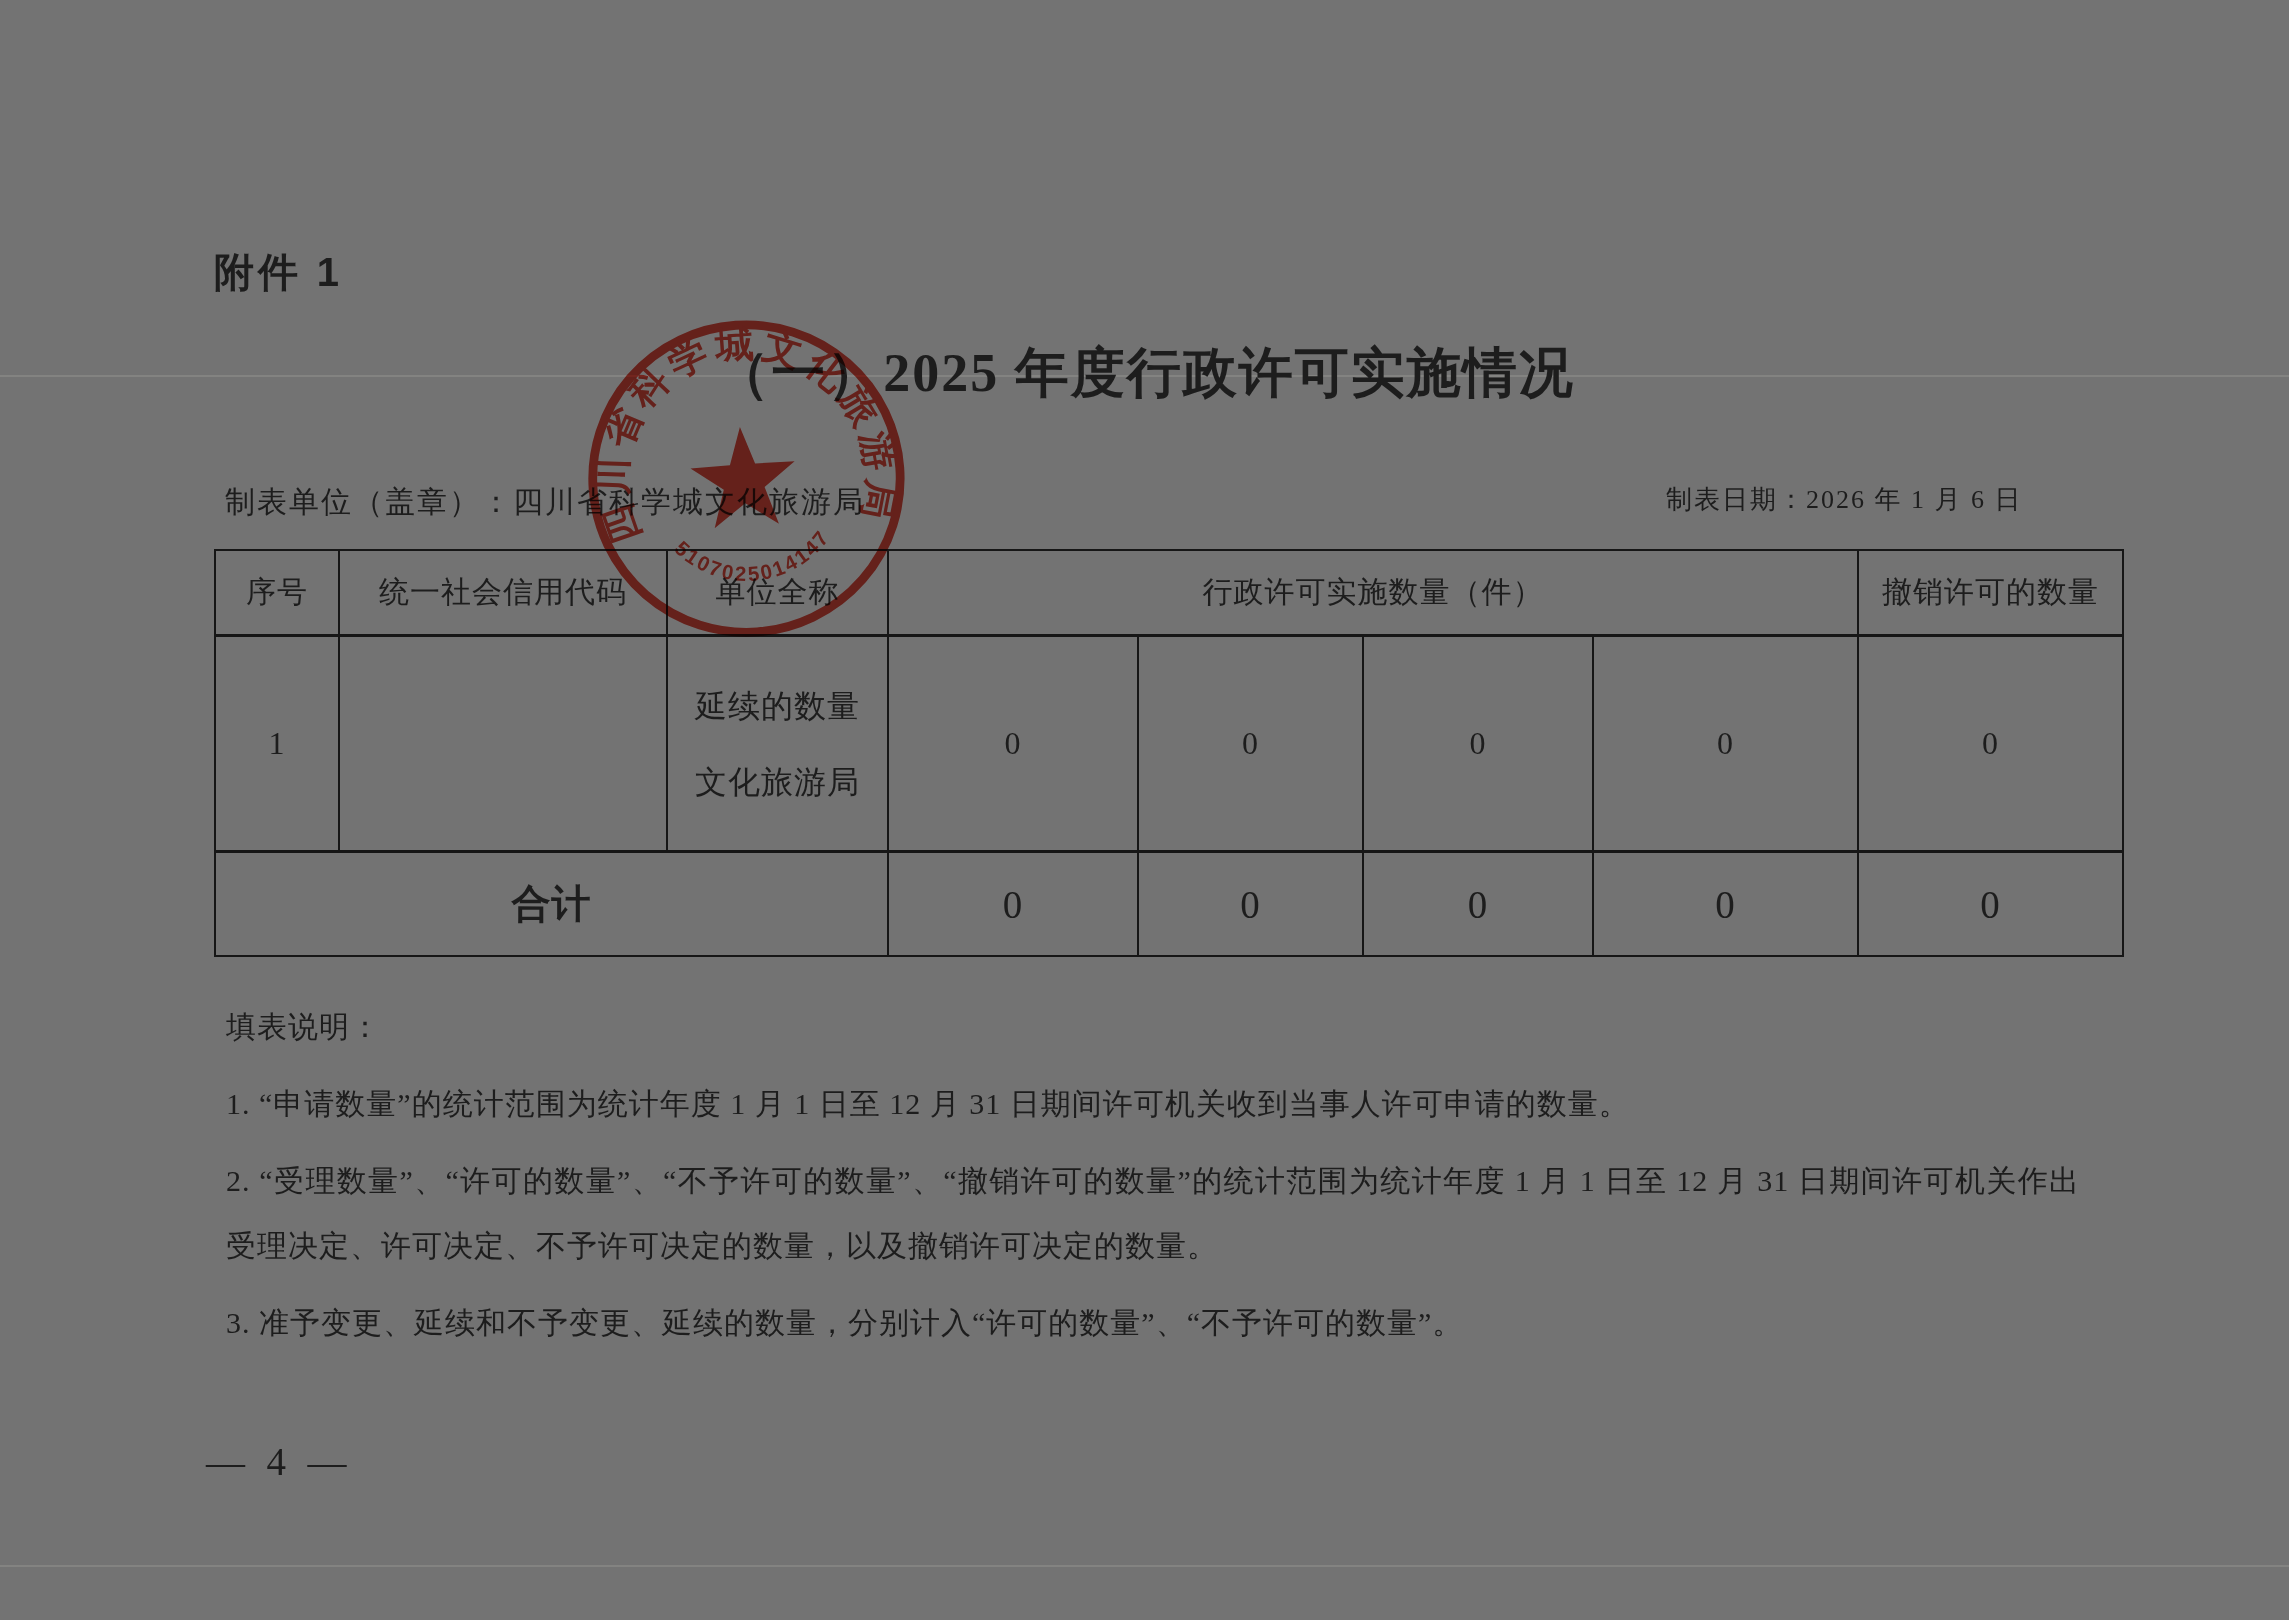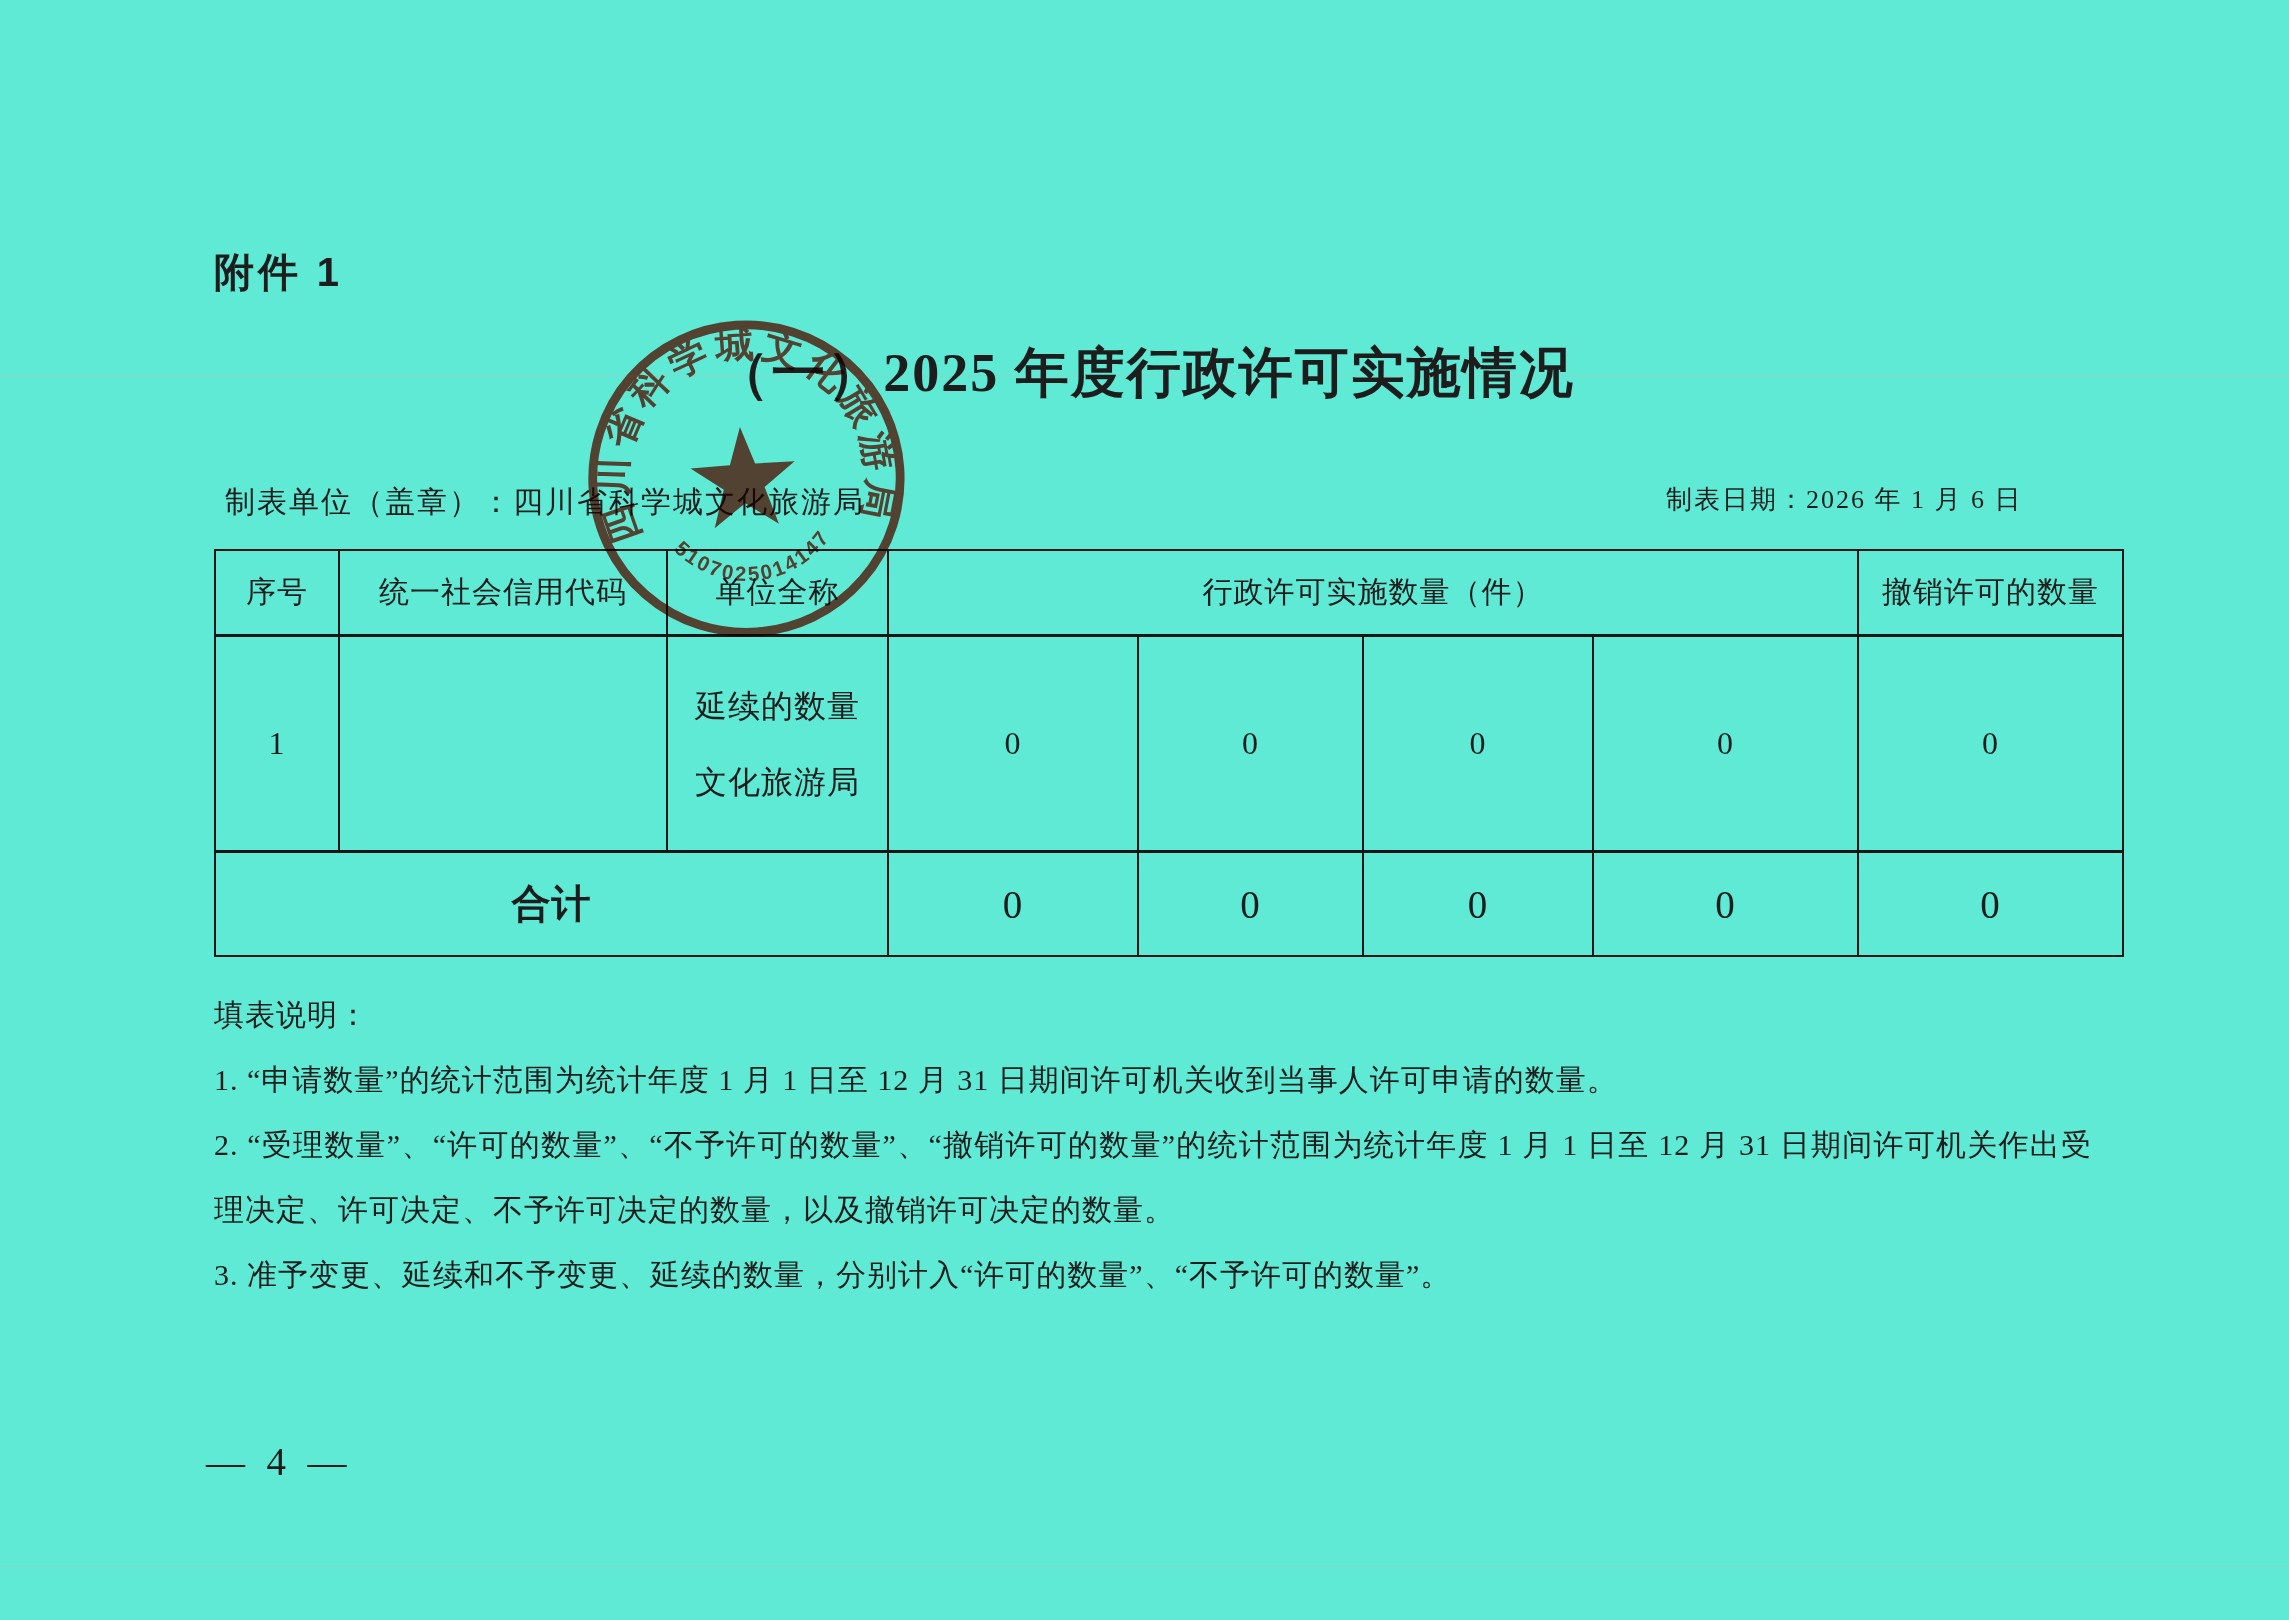--- a/index.html
+++ b/index.html
@@ -1,19 +1,19 @@
 <!DOCTYPE html>
 <html><head>
 <meta charset="utf-8">
 <style>
   html,body{margin:0;padding:0;background:#ffffff;}
   .page{
     position:relative;
     width:2290px;height:1620px;
-    background:#5eead4;
+    background:#737373;
     font-family:"Liberation Serif","DejaVu Serif",serif;
     color:#1d1d1d;
     overflow:hidden;
   }
   .scan-line{position:absolute;left:0;width:100%;height:2px;background:rgba(190,190,184,0.22);}
   .attachment{
     position:absolute;left:214px;top:245px;
     font-family:"Liberation Sans","DejaVu Sans",sans-serif;
     font-weight:bold;font-size:40px;letter-spacing:3.9px;
   }
@@ -41,21 +41,21 @@
   tr.h2 td{height:90px;border-bottom-width:2.9px;}
   tr.datarow td{height:189px;font-size:32px;}
   tr.totalrow td{height:78px;border-top-width:3.9px;font-size:39px;}
   td.orgcell{line-height:76px;font-size:31px;}
   td.totallabel{font-weight:bold;letter-spacing:2.9px;}
   .notes{
     position:absolute;left:214px;top:982px;width:1878px;
     font-size:30px;line-height:65px;letter-spacing:1px;
     text-align:justify;
   }
-  .notes p{margin:0;}
+  .notes p{margin:12px;}
   .page-number{
     position:absolute;left:206px;top:1439px;
     font-size:39px;letter-spacing:5.9px;
   }
   .seal{
     position:absolute;left:584px;top:316px;width:327px;height:327px;
     mix-blend-mode:multiply;opacity:0.93;
     transform:rotate(-4deg);
     pointer-events:none;
   }

